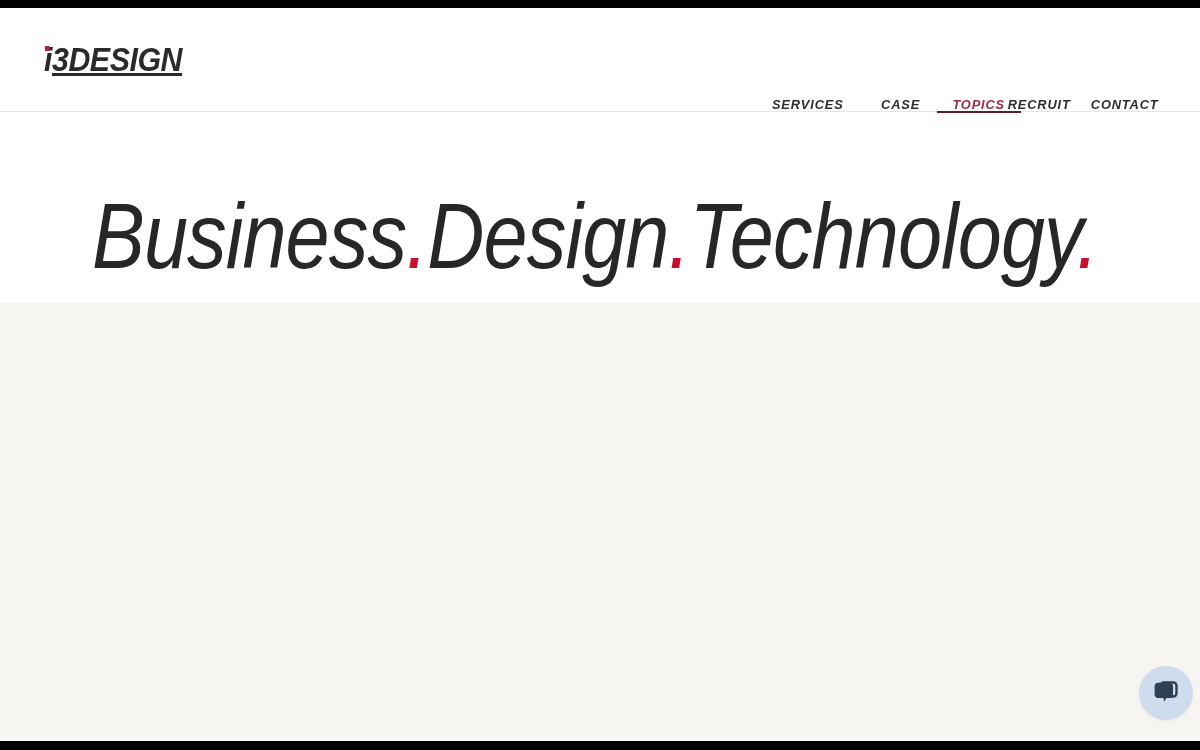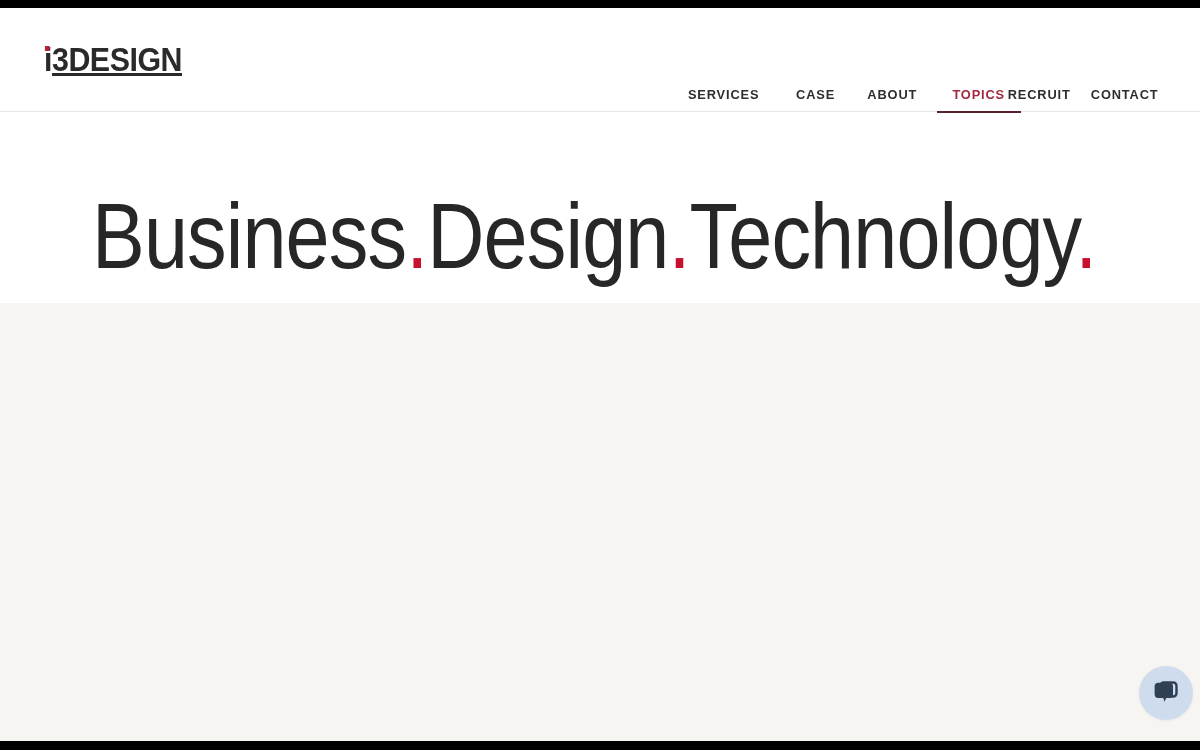--- a/index.html
+++ b/index.html
@@ -12,20 +12,21 @@
     overflow: hidden;
     font-family: "Liberation Sans", sans-serif;
     background: #ffffff;
   }
 
   .viewport {
     position: relative;
     width: 1200px;
     height: 538px;
     background: #fef9c3;
+    font-style: italic;
   }
 
   
   .chrome-top {
     position: absolute;
     left: 0; top: 0;
     width: 1200px;
     height: 8px;
     background: #000000;
   }
@@ -102,21 +103,21 @@
     margin: 0;
     padding: 0;
     display: flex;
     align-items: flex-start;
     height: 104px;
   }
   .nav-item {
     position: relative;
     height: 104px;
     display: flex;
-    align-items: center;
+    align-items: flex-end;
     padding-top: 69px;
     box-sizing: border-box;
   }
   .nav-link {
     display: block;
     font-family: "Liberation Sans", sans-serif;
     font-size: 13.5px;
     font-weight: 600;
     letter-spacing: 0.9px;
     color: #2e2e2e;
@@ -230,24 +231,20 @@
           <li class="nav-item n-services">
             <a class="nav-link" href="#">SERVICES</a>
 
           </li>
 
           <li class="nav-item n-case">
             <a class="nav-link" href="#">CASE</a>
 
           </li>
 
-          <li class="nav-item n-about">
-            <a class="nav-link" href="#">ABOUT</a>
-
-          </li>
 
           <li class="nav-item n-topics is-active">
             <a class="nav-link" href="#">TOPICS</a>
             <span class="nav-underline"></span>
           </li>
 
           <li class="nav-item n-recruit">
             <a class="nav-link" href="#">RECRUIT</a>
 
           </li>

